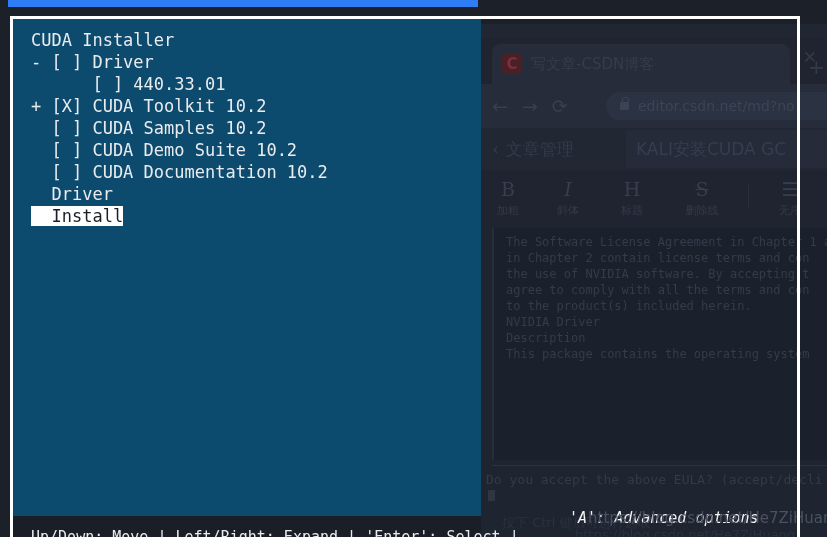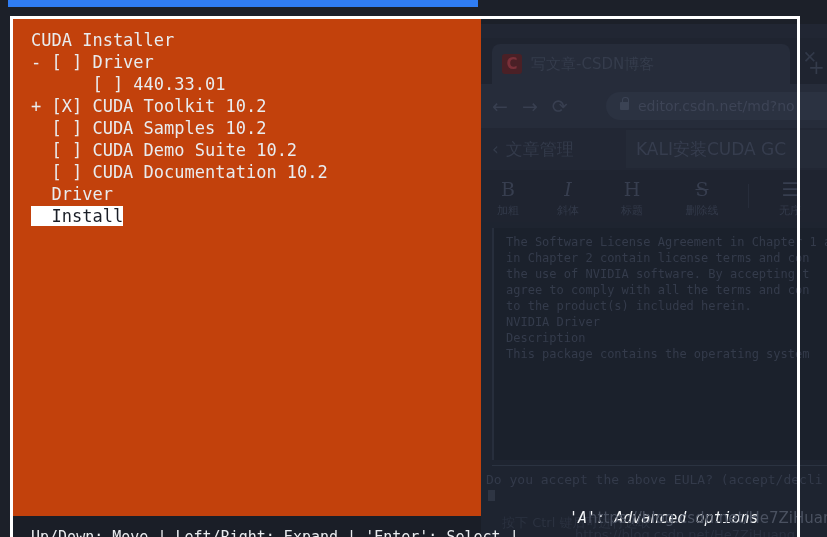--- a/index.html
+++ b/index.html
@@ -279,21 +279,21 @@
     border: 3px solid #ffffff;
     border-bottom: none;
     box-sizing: border-box;
     background: transparent;
   }
   .term-inner {
     position: absolute;
     left: 0; top: 0;
     width: 468px;
     height: 518px;
-    background: #c2410c;
+    background: #0c4a6e;
   }
   .term-menu {
     position: absolute;
     left: 18px;
     top: 10px;
     width: 440px;
   }
   .menu-line {
     font-family: "DejaVu Sans Mono", monospace;
     font-size: 17px;

